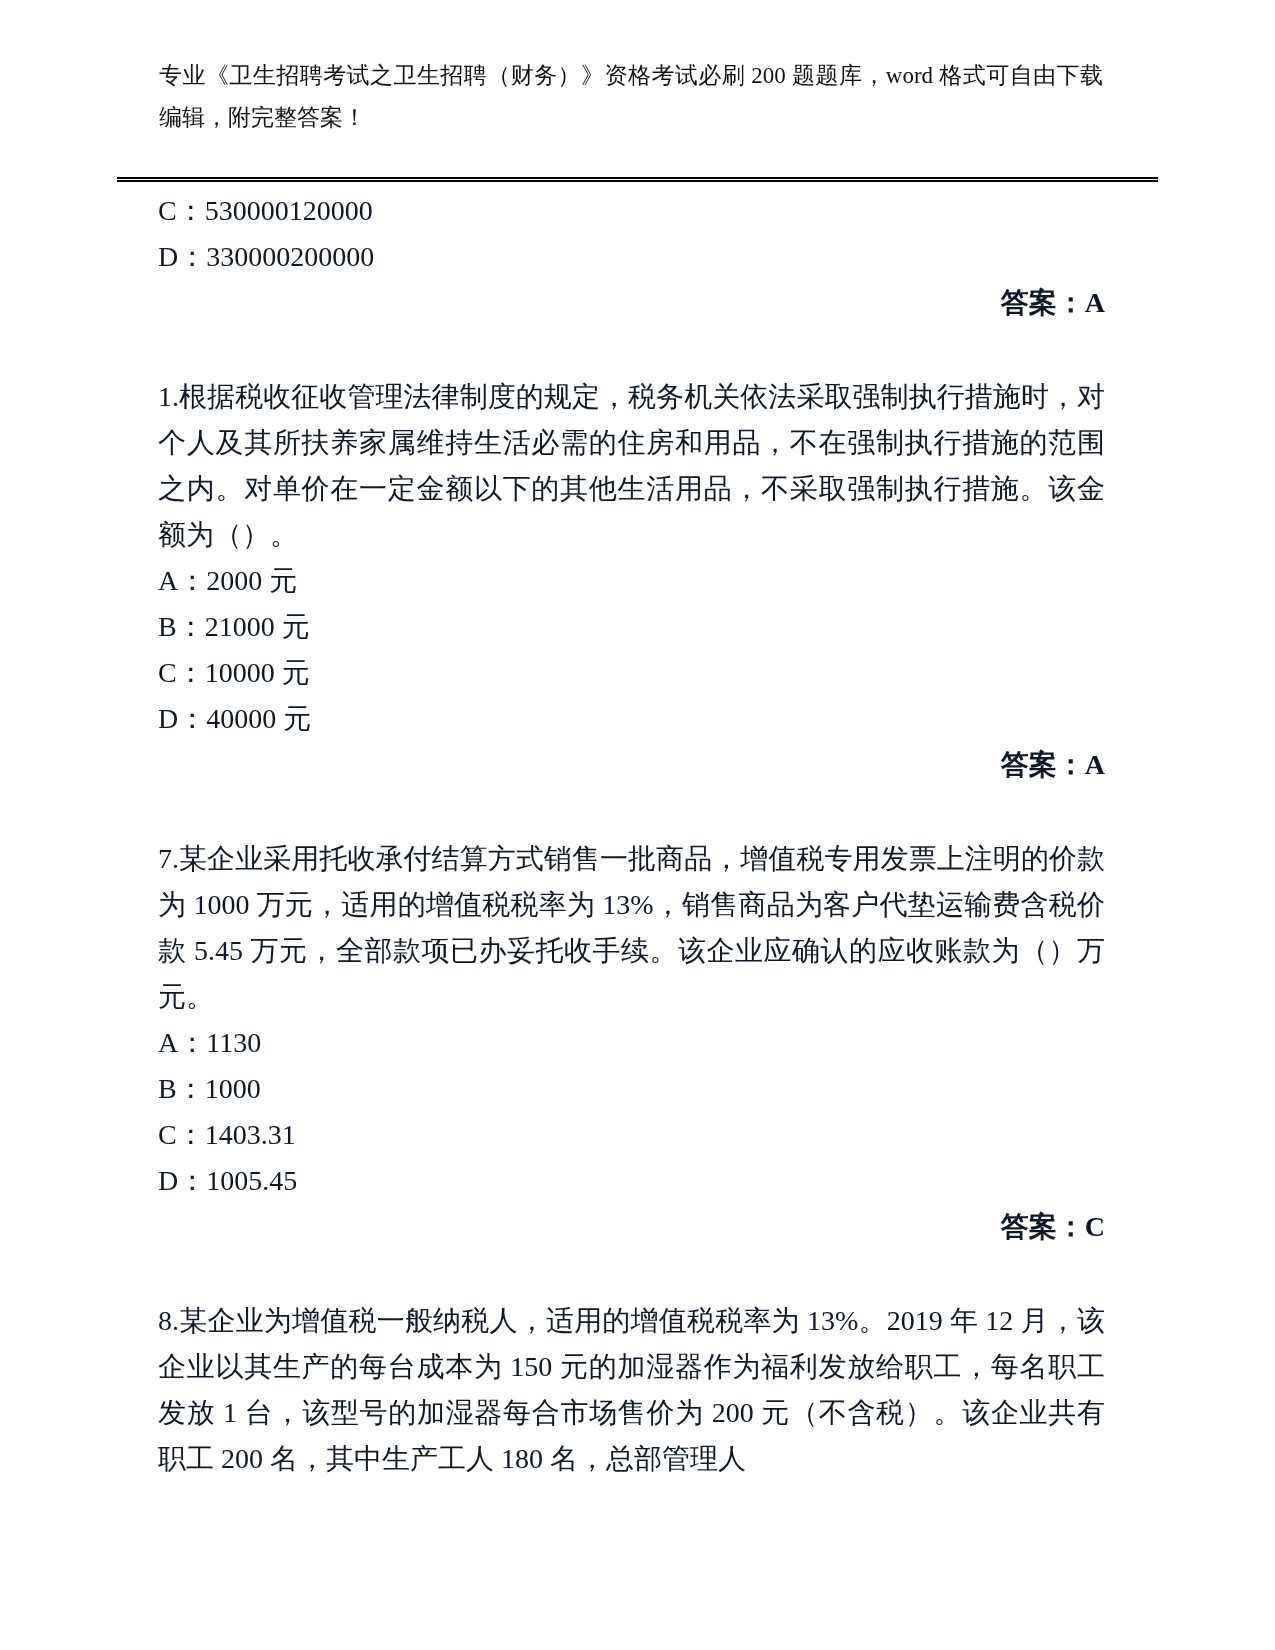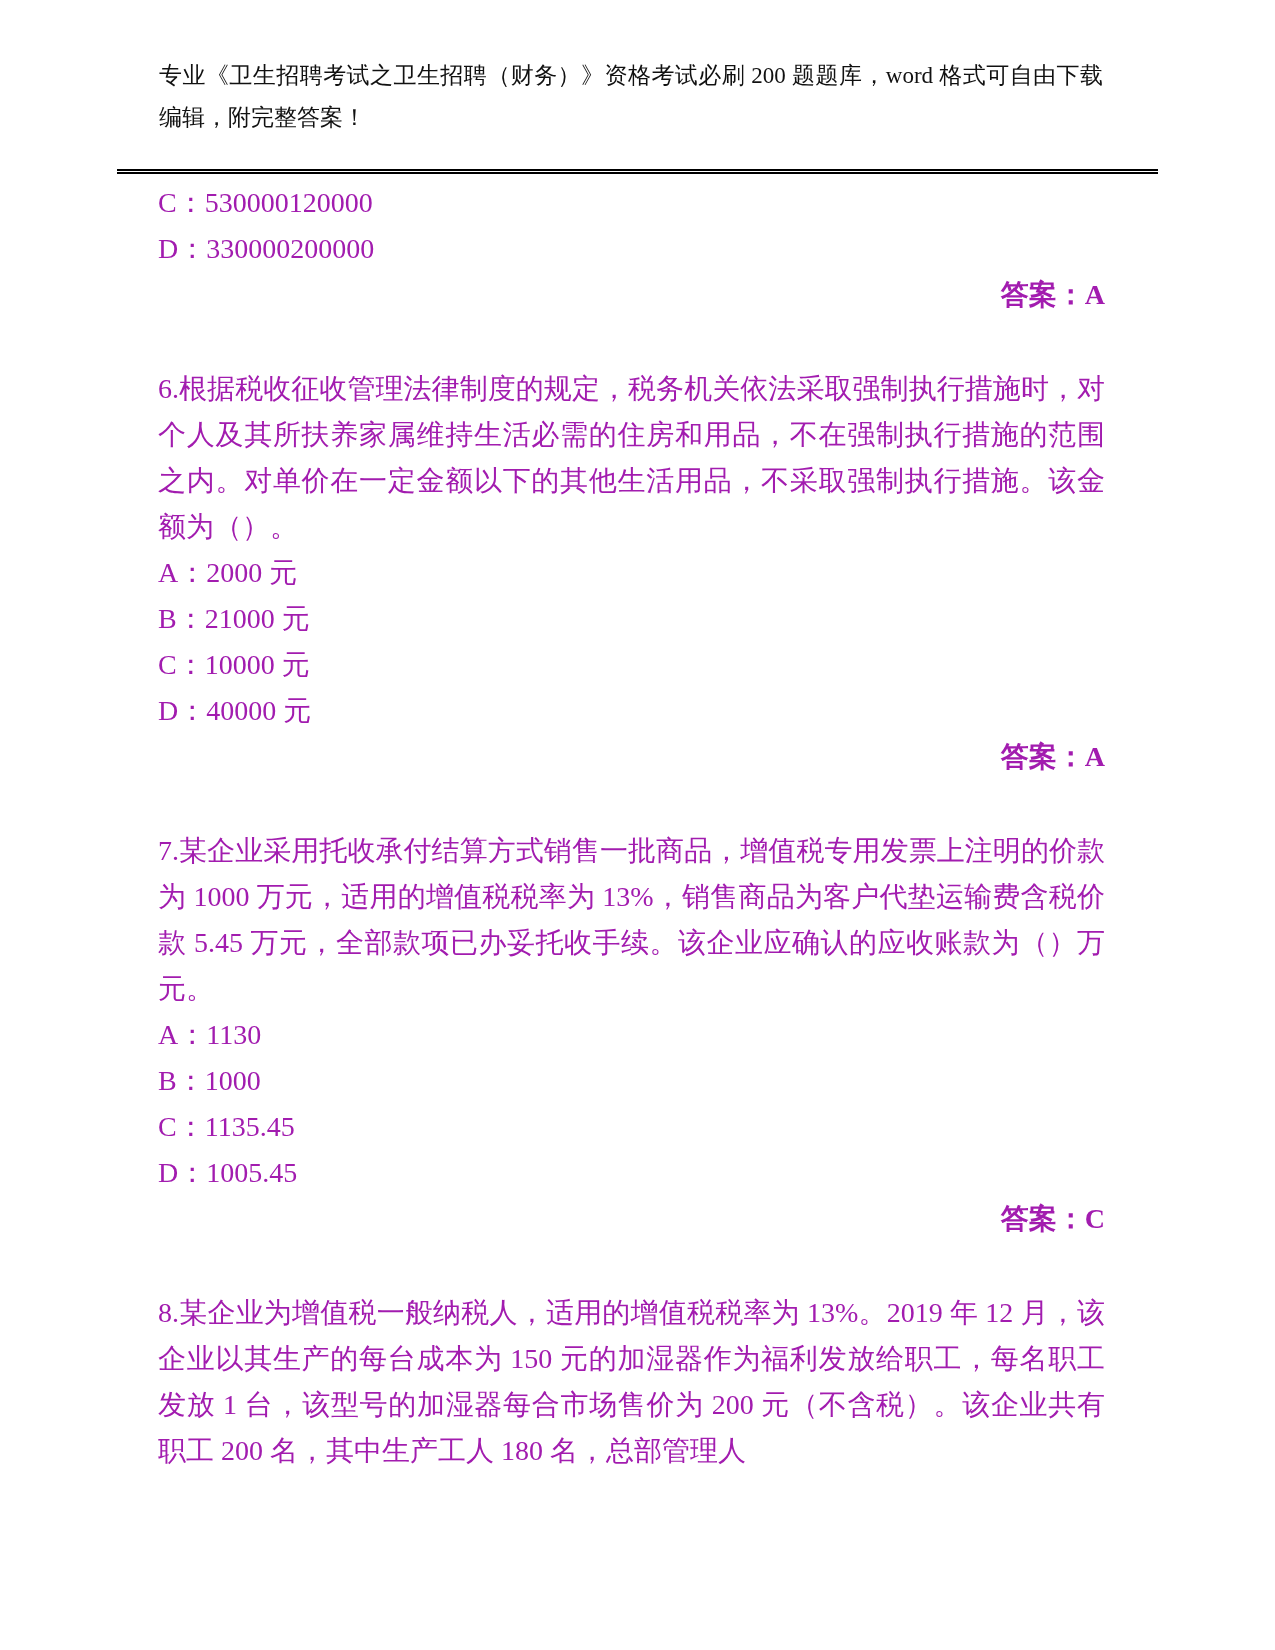--- a/index.html
+++ b/index.html
@@ -15,41 +15,41 @@
     overflow: hidden;
   }
   .doc-page {
     width: 1275px;
     height: 1650px;
     background: #ffffff;
     box-sizing: border-box;
   }
   .doc-header {
     margin: 55px 117px 0 117px;
-    padding: 0 55px 30px 42px;
+    padding: 0 55px 38px 42px;
     border-bottom: 5px double #000000;
   }
   .header-title {
     margin: 0;
     font-size: 23px;
     line-height: 42px;
     text-align: justify;
     color: #111111;
   }
   .doc-body {
     margin: 0 170px 0 158px;
     padding-top: 6px;
   }
   .para {
     margin: 0;
     font-size: 28px;
     line-height: 46px;
     text-align: justify;
     text-justify: inter-character;
-    color: #a21caf;
+    color: #0f172a;
   }
   .question-block {
     margin-top: 48px;
   }
   .question-block.carryover {
     margin-top: 0;
   }
   .answer-line {
     font-weight: bold;
     text-align: right;
@@ -66,33 +66,33 @@
 
   <main class="doc-body">
 
     <section class="question-block carryover">
       <p class="para option-line">C：530000120000</p>
       <p class="para option-line">D：330000200000</p>
       <p class="para answer-line">答案：A</p>
     </section>
 
     <section class="question-block">
-      <p class="para question-text">6.根据税收征收管理法律制度的规定，税务机关依法采取强制执行措施时，对个人及其所扶养家属维持生活必需的住房和用品，不在强制执行措施的范围之内。对单价在一定金额以下的其他生活用品，不采取强制执行措施。该金额为（）。</p>
+      <p class="para question-text">1.根据税收征收管理法律制度的规定，税务机关依法采取强制执行措施时，对个人及其所扶养家属维持生活必需的住房和用品，不在强制执行措施的范围之内。对单价在一定金额以下的其他生活用品，不采取强制执行措施。该金额为（）。</p>
       <p class="para option-line">A：2000 元</p>
       <p class="para option-line">B：21000 元</p>
       <p class="para option-line">C：10000 元</p>
       <p class="para option-line">D：40000 元</p>
       <p class="para answer-line">答案：A</p>
     </section>
 
     <section class="question-block">
       <p class="para question-text">7.某企业采用托收承付结算方式销售一批商品，增值税专用发票上注明的价款为 1000 万元，适用的增值税税率为 13%，销售商品为客户代垫运输费含税价款 5.45 万元，全部款项已办妥托收手续。该企业应确认的应收账款为（）万元。</p>
       <p class="para option-line">A：1130</p>
       <p class="para option-line">B：1000</p>
-      <p class="para option-line">C：1135.45</p>
+      <p class="para option-line">C：1403.31</p>
       <p class="para option-line">D：1005.45</p>
       <p class="para answer-line">答案：C</p>
     </section>
 
     <section class="question-block">
       <p class="para question-text">8.某企业为增值税一般纳税人，适用的增值税税率为 13%。2019 年 12 月，该企业以其生产的每台成本为 150 元的加湿器作为福利发放给职工，每名职工发放 1 台，该型号的加湿器每合市场售价为 200 元（不含税）。该企业共有职工 200 名，其中生产工人 180 名，总部管理人</p>
     </section>
 
   </main>
 </div>

